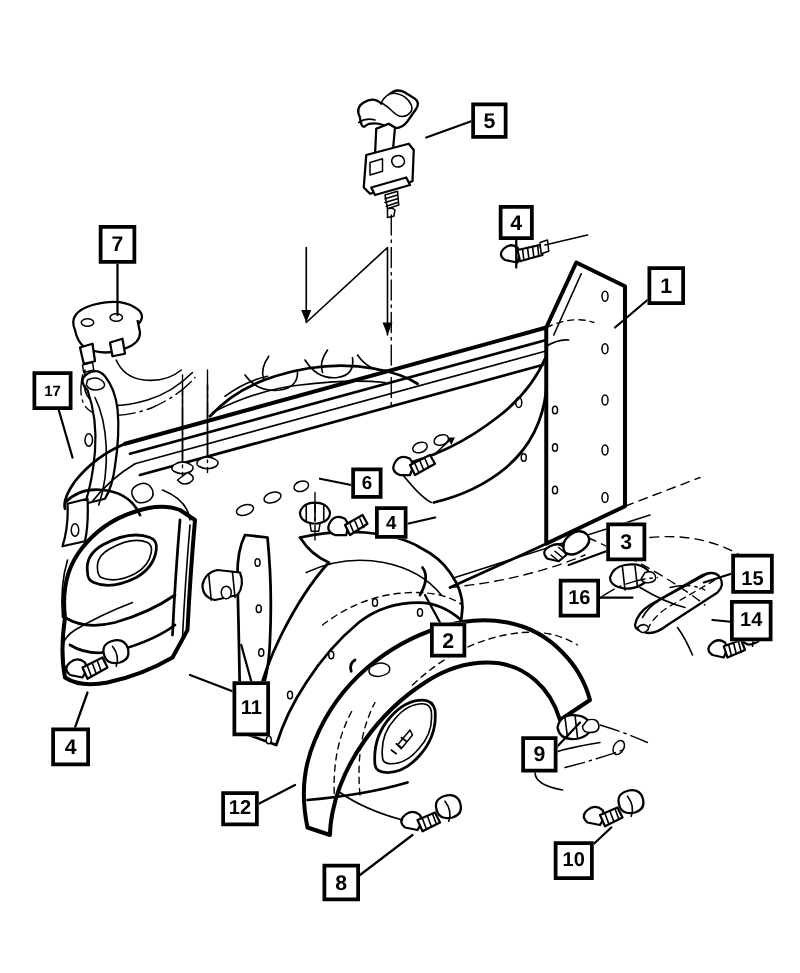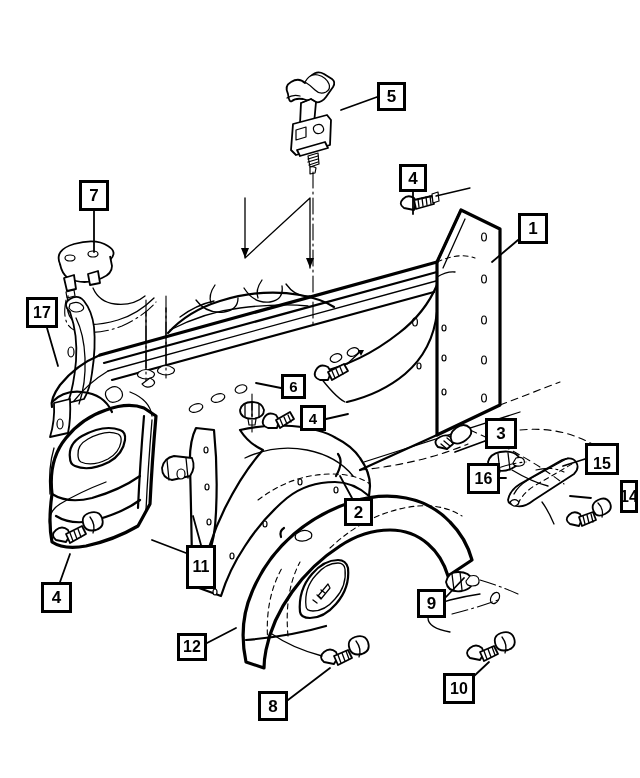--- a/index.html
+++ b/index.html
@@ -335,39 +335,39 @@
       </div>
       <div class="callout" style="left: 79px; top: 180px; width: 30px; height: 31px; font-size: 17px;">
         <span>7</span>
       </div>
       <div class="callout" style="left: 399px; top: 164px; width: 28px; height: 28px; font-size: 17px;">
         <span>4</span>
       </div>
       <div class="callout" style="left: 518px; top: 213px; width: 30px; height: 31px; font-size: 17px;">
         <span>1</span>
       </div>
-      <div class="callout" style="left: 26px; top: 297px; width: 32px; height: 31px; font-size: 16px;">
+      <div class="callout" style="left: 26px; top: 297px; width: 32px; height: 31px; font-size: 12px;">
         <span>17</span>
       </div>
       <div class="callout" style="left: 281px; top: 374px; width: 25px; height: 25px; font-size: 15px;">
         <span>6</span>
       </div>
       <div class="callout" style="left: 300px; top: 405px; width: 26px; height: 26px; font-size: 15px;">
         <span>4</span>
       </div>
       <div class="callout" style="left: 485px; top: 418px; width: 32px; height: 31px; font-size: 17px;">
         <span>3</span>
       </div>
-      <div class="callout" style="left: 447px; top: 463px; width: 33px; height: 31px; font-size: 16px; margin-left: 20px;">
+      <div class="callout" style="left: 447px; top: 463px; width: 33px; height: 31px; font-size: 16px;">
         <span>16</span>
       </div>
       <div class="callout" style="left: 585px; top: 443px; width: 34px; height: 32px; font-size: 16px; align-items: flex-end;">
         <span>15</span>
       </div>
-      <div class="callout" style="left: 620px; top: 480px; width: 18px; height: 33px; font-size: 16px;">
+      <div class="callout" style="left: 584px; top: 480px; width: 34px; height: 33px; font-size: 16px;">
         <span>14</span>
       </div>
       <div class="callout" style="left: 344px; top: 498px; width: 29px; height: 28px; font-size: 17px;">
         <span>2</span>
       </div>
       <div class="callout" style="left: 186px; top: 545px; width: 30px; height: 44px; font-size: 16px;">
         <span>11</span>
       </div>
       <div class="callout" style="left: 41px; top: 582px; width: 31px; height: 31px; font-size: 17px;">
         <span>4</span>

